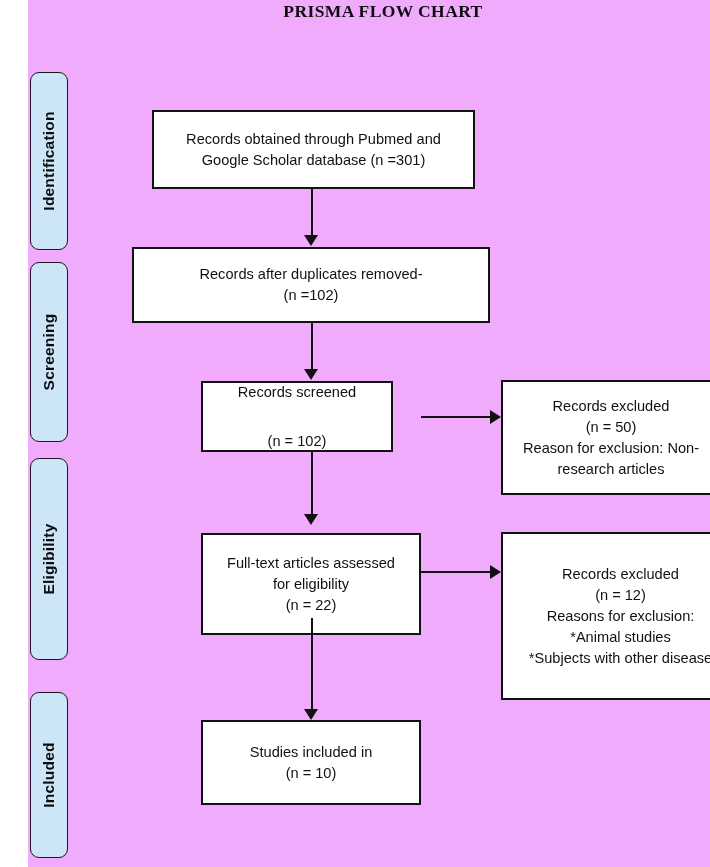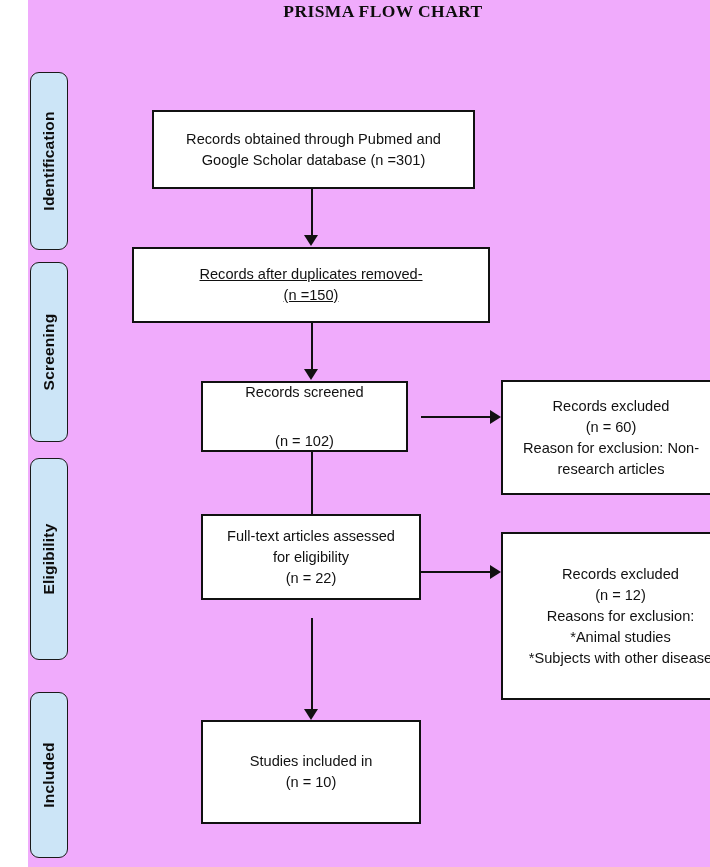--- a/index.html
+++ b/index.html
@@ -125,64 +125,64 @@
   </div>
 
   <div class="flow-box" style="left:124px; top:110px; width:323px; height:79px;">
     <span class="line">Records obtained through Pubmed and</span>
     <span class="line">Google Scholar database (n =301)</span>
   </div>
 
   <div class="v-line" style="left:283px; top:189px; height:47px;"></div>
   <div class="arrow-down" style="left:276px; top:235px;"></div>
 
-  <div class="flow-box" style="left:104px; top:247px; width:358px; height:76px;text-decoration:underline;">
+  <div class="flow-box" style="left:104px; top:247px; width:358px; height:76px;">
     <span class="line">Records after duplicates removed-</span>
-    <span class="line">(n =150)</span>
+    <span class="line">(n =102)</span>
   </div>
 
   <div class="v-line" style="left:283px; top:323px; height:47px;"></div>
   <div class="arrow-down" style="left:276px; top:369px;"></div>
 
-  <div class="flow-box" style="left:173px; top:381px; width:207px; height:71px;gap:28px;">
+  <div class="flow-box" style="left:173px; top:381px; width:192px; height:71px;gap:28px;">
     <span class="line">Records screened</span>
     <span class="line">(n = 102)</span>
   </div>
 
   <div class="h-line" style="left:393px; top:416px; width:70px;"></div>
   <div class="arrow-right" style="left:462px; top:410px;"></div>
 
   <div class="flow-box" style="left:473px; top:380px; width:220px; height:115px;">
     <span class="line">Records excluded</span>
-    <span class="line">(n = 60)</span>
+    <span class="line">(n = 50)</span>
     <span class="line">Reason for exclusion: Non-</span>
     <span class="line">research articles</span>
   </div>
 
   <div class="v-line" style="left:283px; top:452px; height:63px;"></div>
   <div class="arrow-down" style="left:276px; top:514px;"></div>
 
-  <div class="flow-box" style="left:173px; top:514px; width:220px; height:86px;">
+  <div class="flow-box" style="left:173px; top:533px; width:220px; height:102px;">
     <span class="line">Full-text articles assessed</span>
     <span class="line">for eligibility</span>
     <span class="line">(n = 22)</span>
   </div>
 
   <div class="h-line" style="left:393px; top:571px; width:70px;"></div>
   <div class="arrow-right" style="left:462px; top:565px;"></div>
 
   <div class="flow-box" style="left:473px; top:532px; width:237px; height:168px; border-right:none;">
     <span class="line">Records excluded</span>
     <span class="line"><span>(n = 12</span><span class="bold">)</span></span>
     <span class="line bold">Reasons for exclusion:</span>
     <span class="line bold">*Animal studies</span>
     <span class="line bold">*Subjects with other disease</span>
   </div>
 
   <div class="v-line" style="left:283px; top:618px; height:92px;"></div>
   <div class="arrow-down" style="left:276px; top:709px;"></div>
 
-  <div class="flow-box" style="left:173px; top:720px; width:220px; height:104px;">
+  <div class="flow-box" style="left:173px; top:720px; width:220px; height:85px;">
     <span class="line">Studies included in</span>
     <span class="line">(n = 10)</span>
   </div>
 
 </div>
 
 </body></html>

